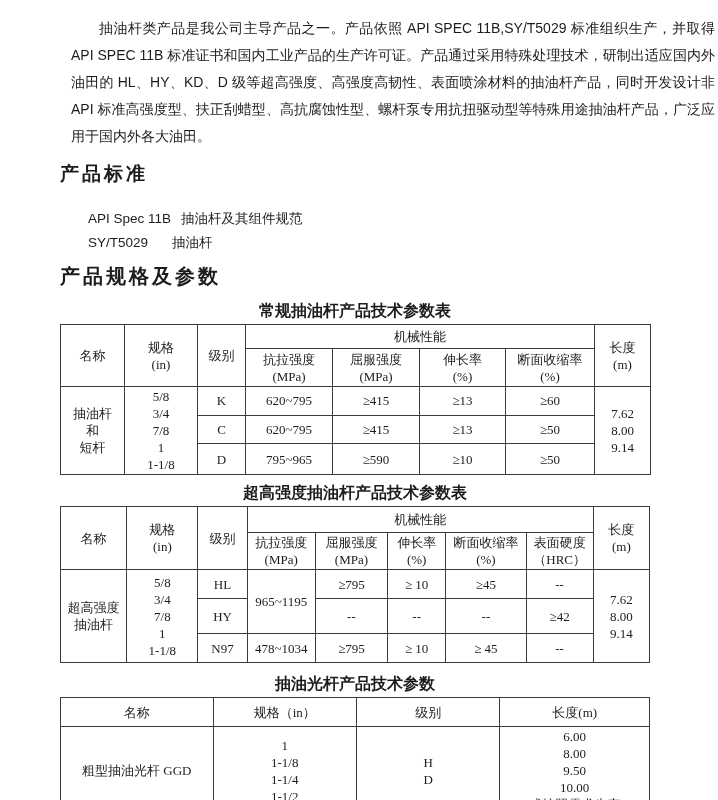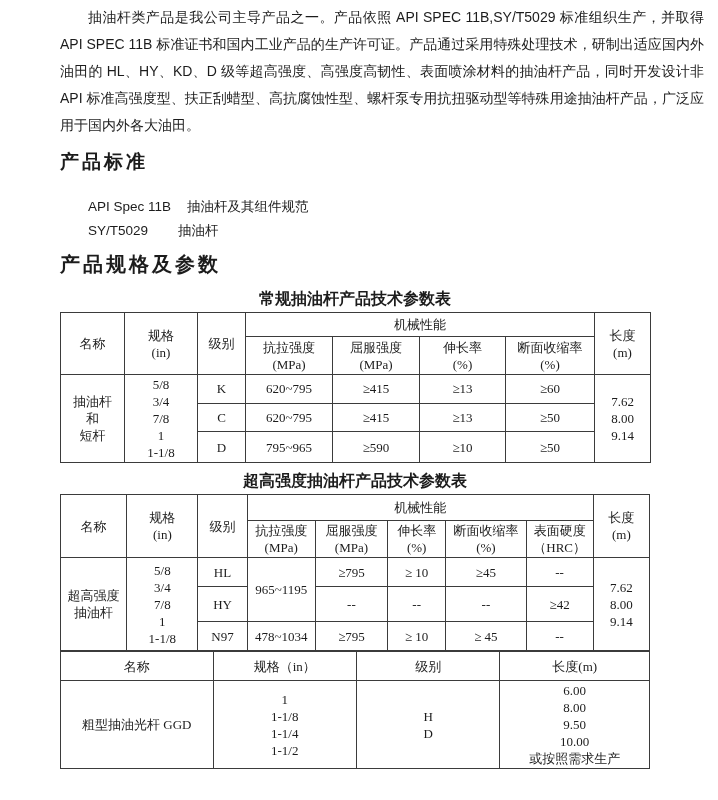--- a/index.html
+++ b/index.html
@@ -9,31 +9,31 @@
     -webkit-font-smoothing:antialiased;
   }
   .page{padding:4px 14px 0 60px;width:644px;}
   h1.doc-title{
     font-family:"Liberation Serif","DejaVu Serif",serif;
     font-size:31px;font-weight:bold;letter-spacing:3px;
     margin:0 0 8px 0;line-height:40px;
   }
   .para{
     font-size:14px;line-height:27px;text-align:justify;
-    text-indent:2em;margin:0;width:644px;
+    text-indent:2em;margin:11px;width:644px;
   }
   h2.sec{
     font-family:"Liberation Serif","DejaVu Serif",serif;
     font-size:19px;font-weight:bold;letter-spacing:3px;
     margin:10px 0 20px 0;line-height:26px;
   }
   h2.sec2{margin:8px 0 8px 0;font-size:20px;}
   .std-list{padding-left:28px;}
   .std-item{display:flex;font-size:13.5px;line-height:24px;}
-  .std-code{display:inline-block;min-width:74px;margin-right:16px;}
+  .std-code{display:inline-block;min-width:74px;margin-right:10px;}
   .tbl-title{
     font-family:"Liberation Serif","DejaVu Serif",serif;
     font-weight:bold;font-size:16px;text-align:center;
     width:590px;margin:12px 0 3px 0;line-height:20px;
   }
   .tt2{margin-top:8px;}
   .tt3{margin-top:11px;}
   table.tech{
     border-collapse:collapse;table-layout:fixed;width:590px;
   }
@@ -206,20 +206,21 @@
         <td>N97</td>
         <td>478~1034</td>
         <td>≥795</td>
         <td>≥ 10</td>
         <td>≥ 45</td>
         <td>--</td>
       </tr>
     </tbody>
   </table>
 
+  <div class="tbl-title tt3">抽油光杆产品技术参数</div>
   <table class="tech">
     <colgroup>
       <col style="width:152px">
         <col style="width:143px">
         <col style="width:143px">
         <col style="width:149px">
     </colgroup>
     <tbody>
       <tr class="r29">
         <td>名称</td>

